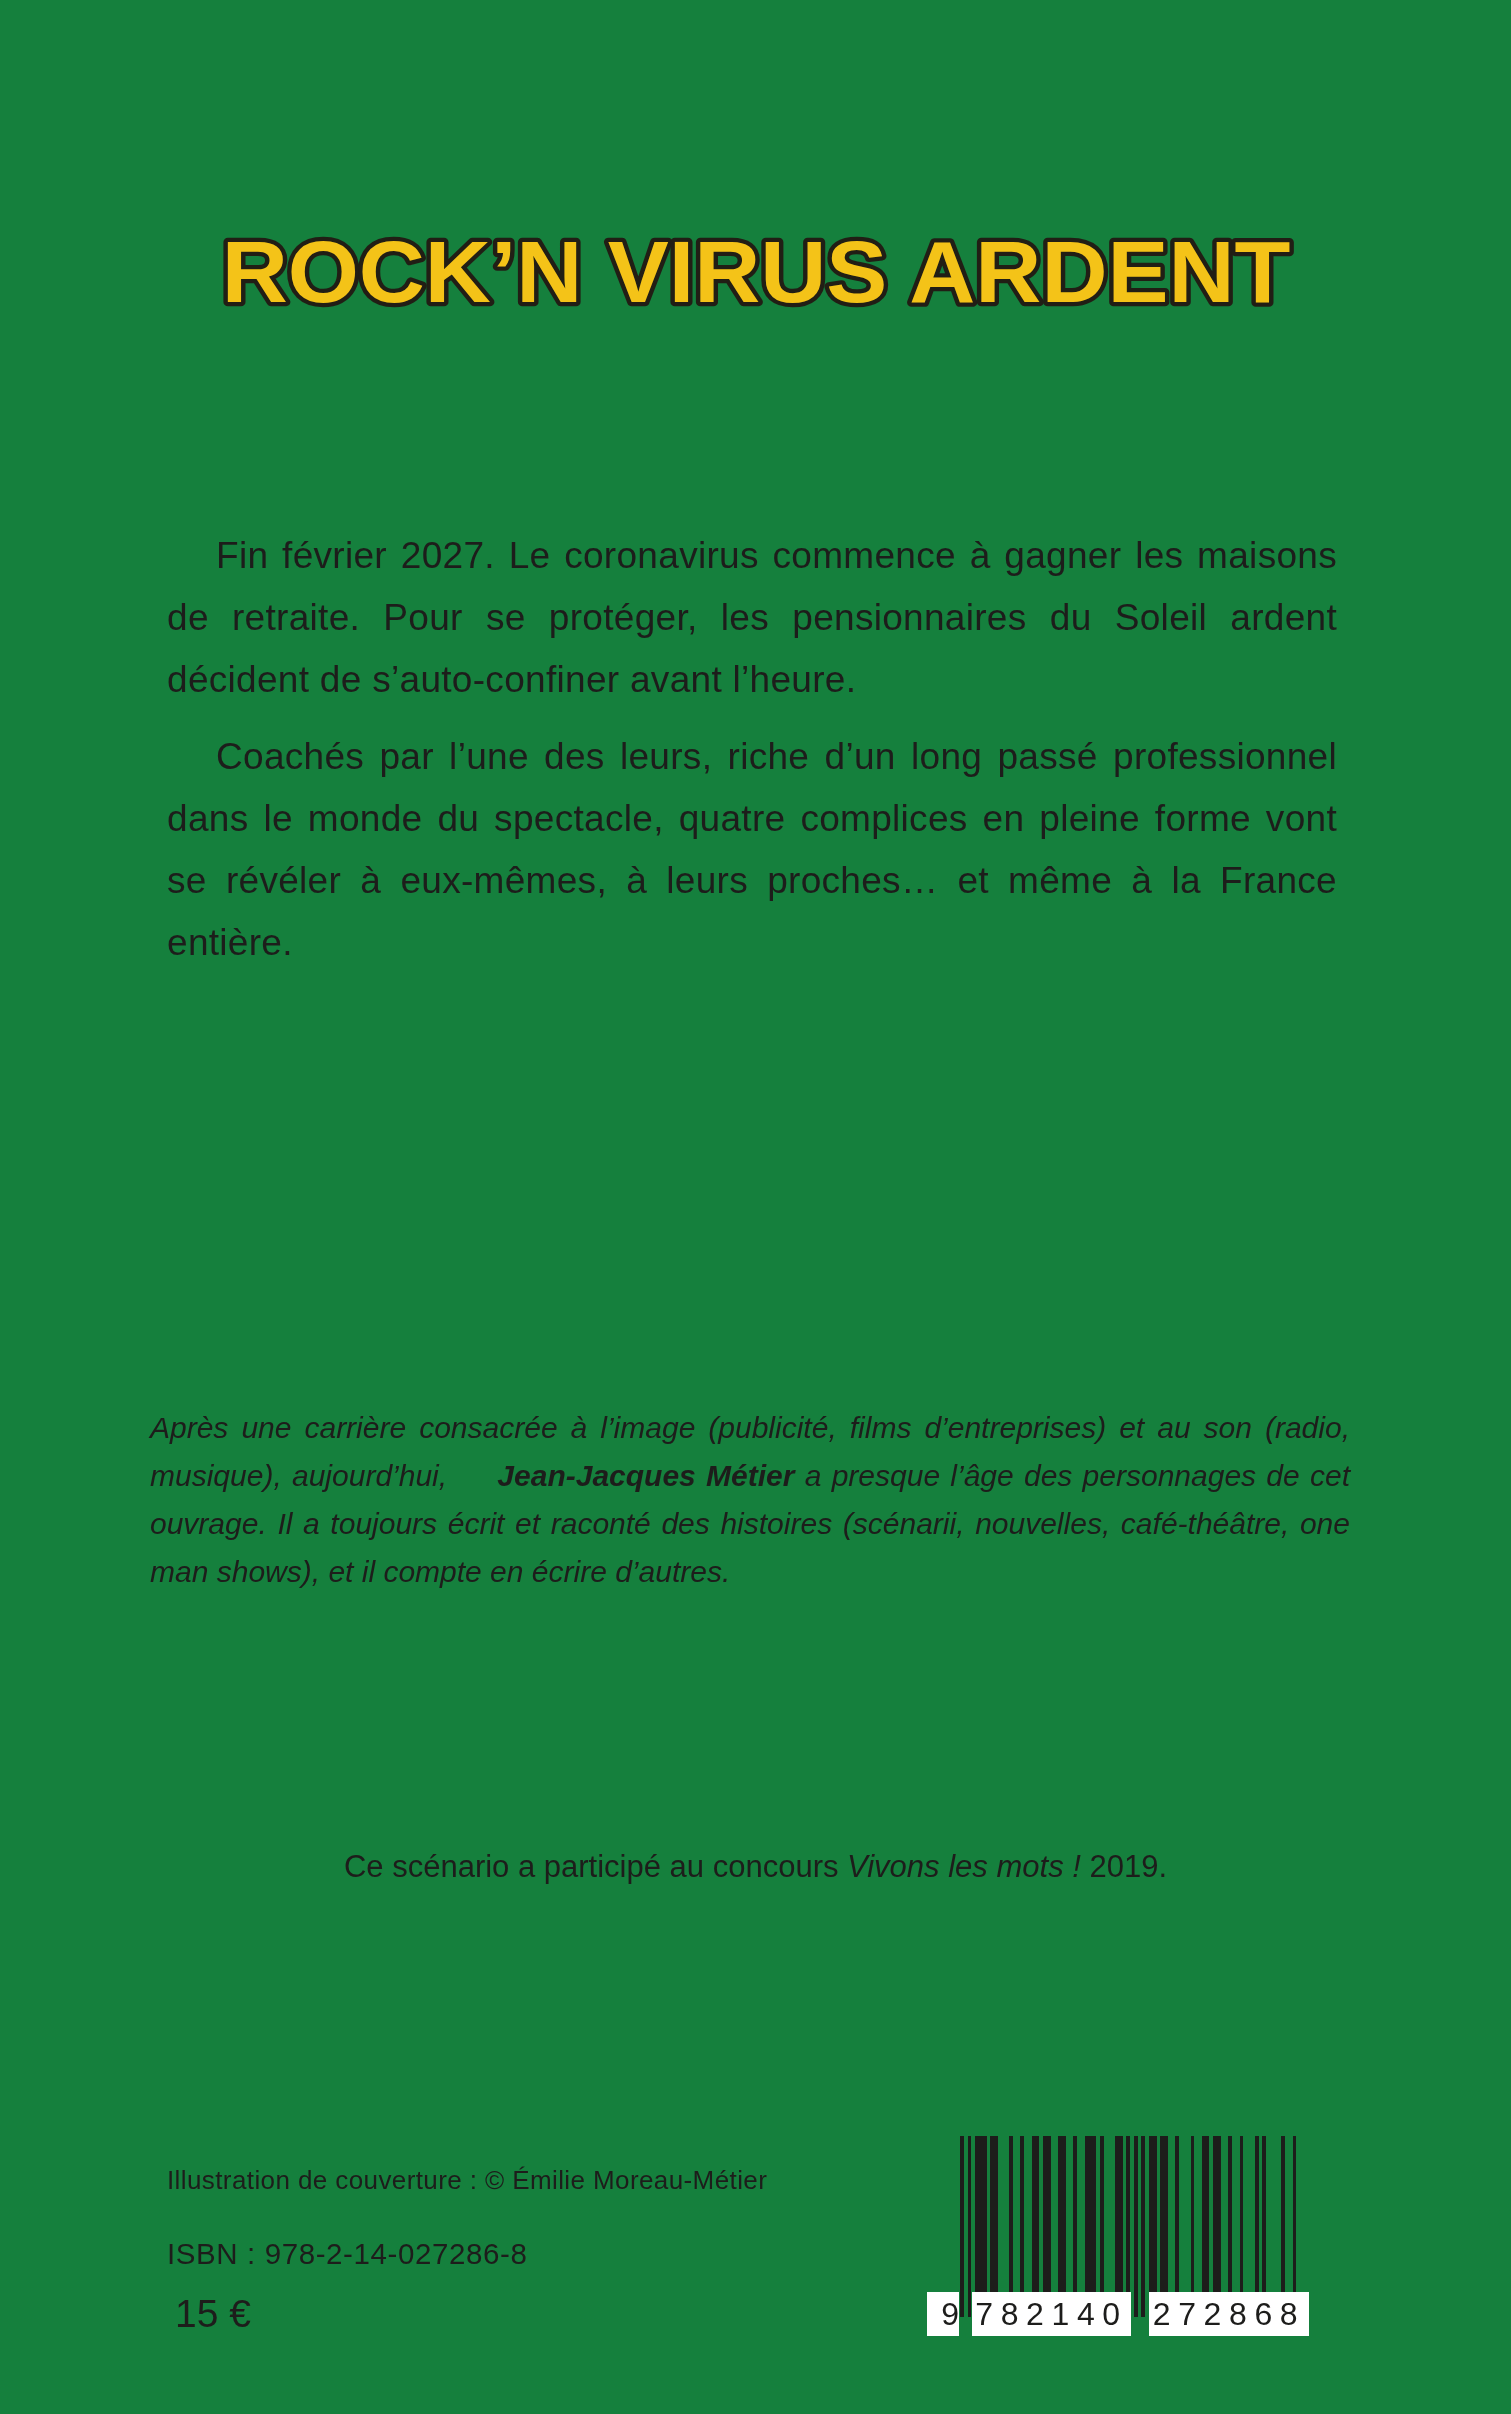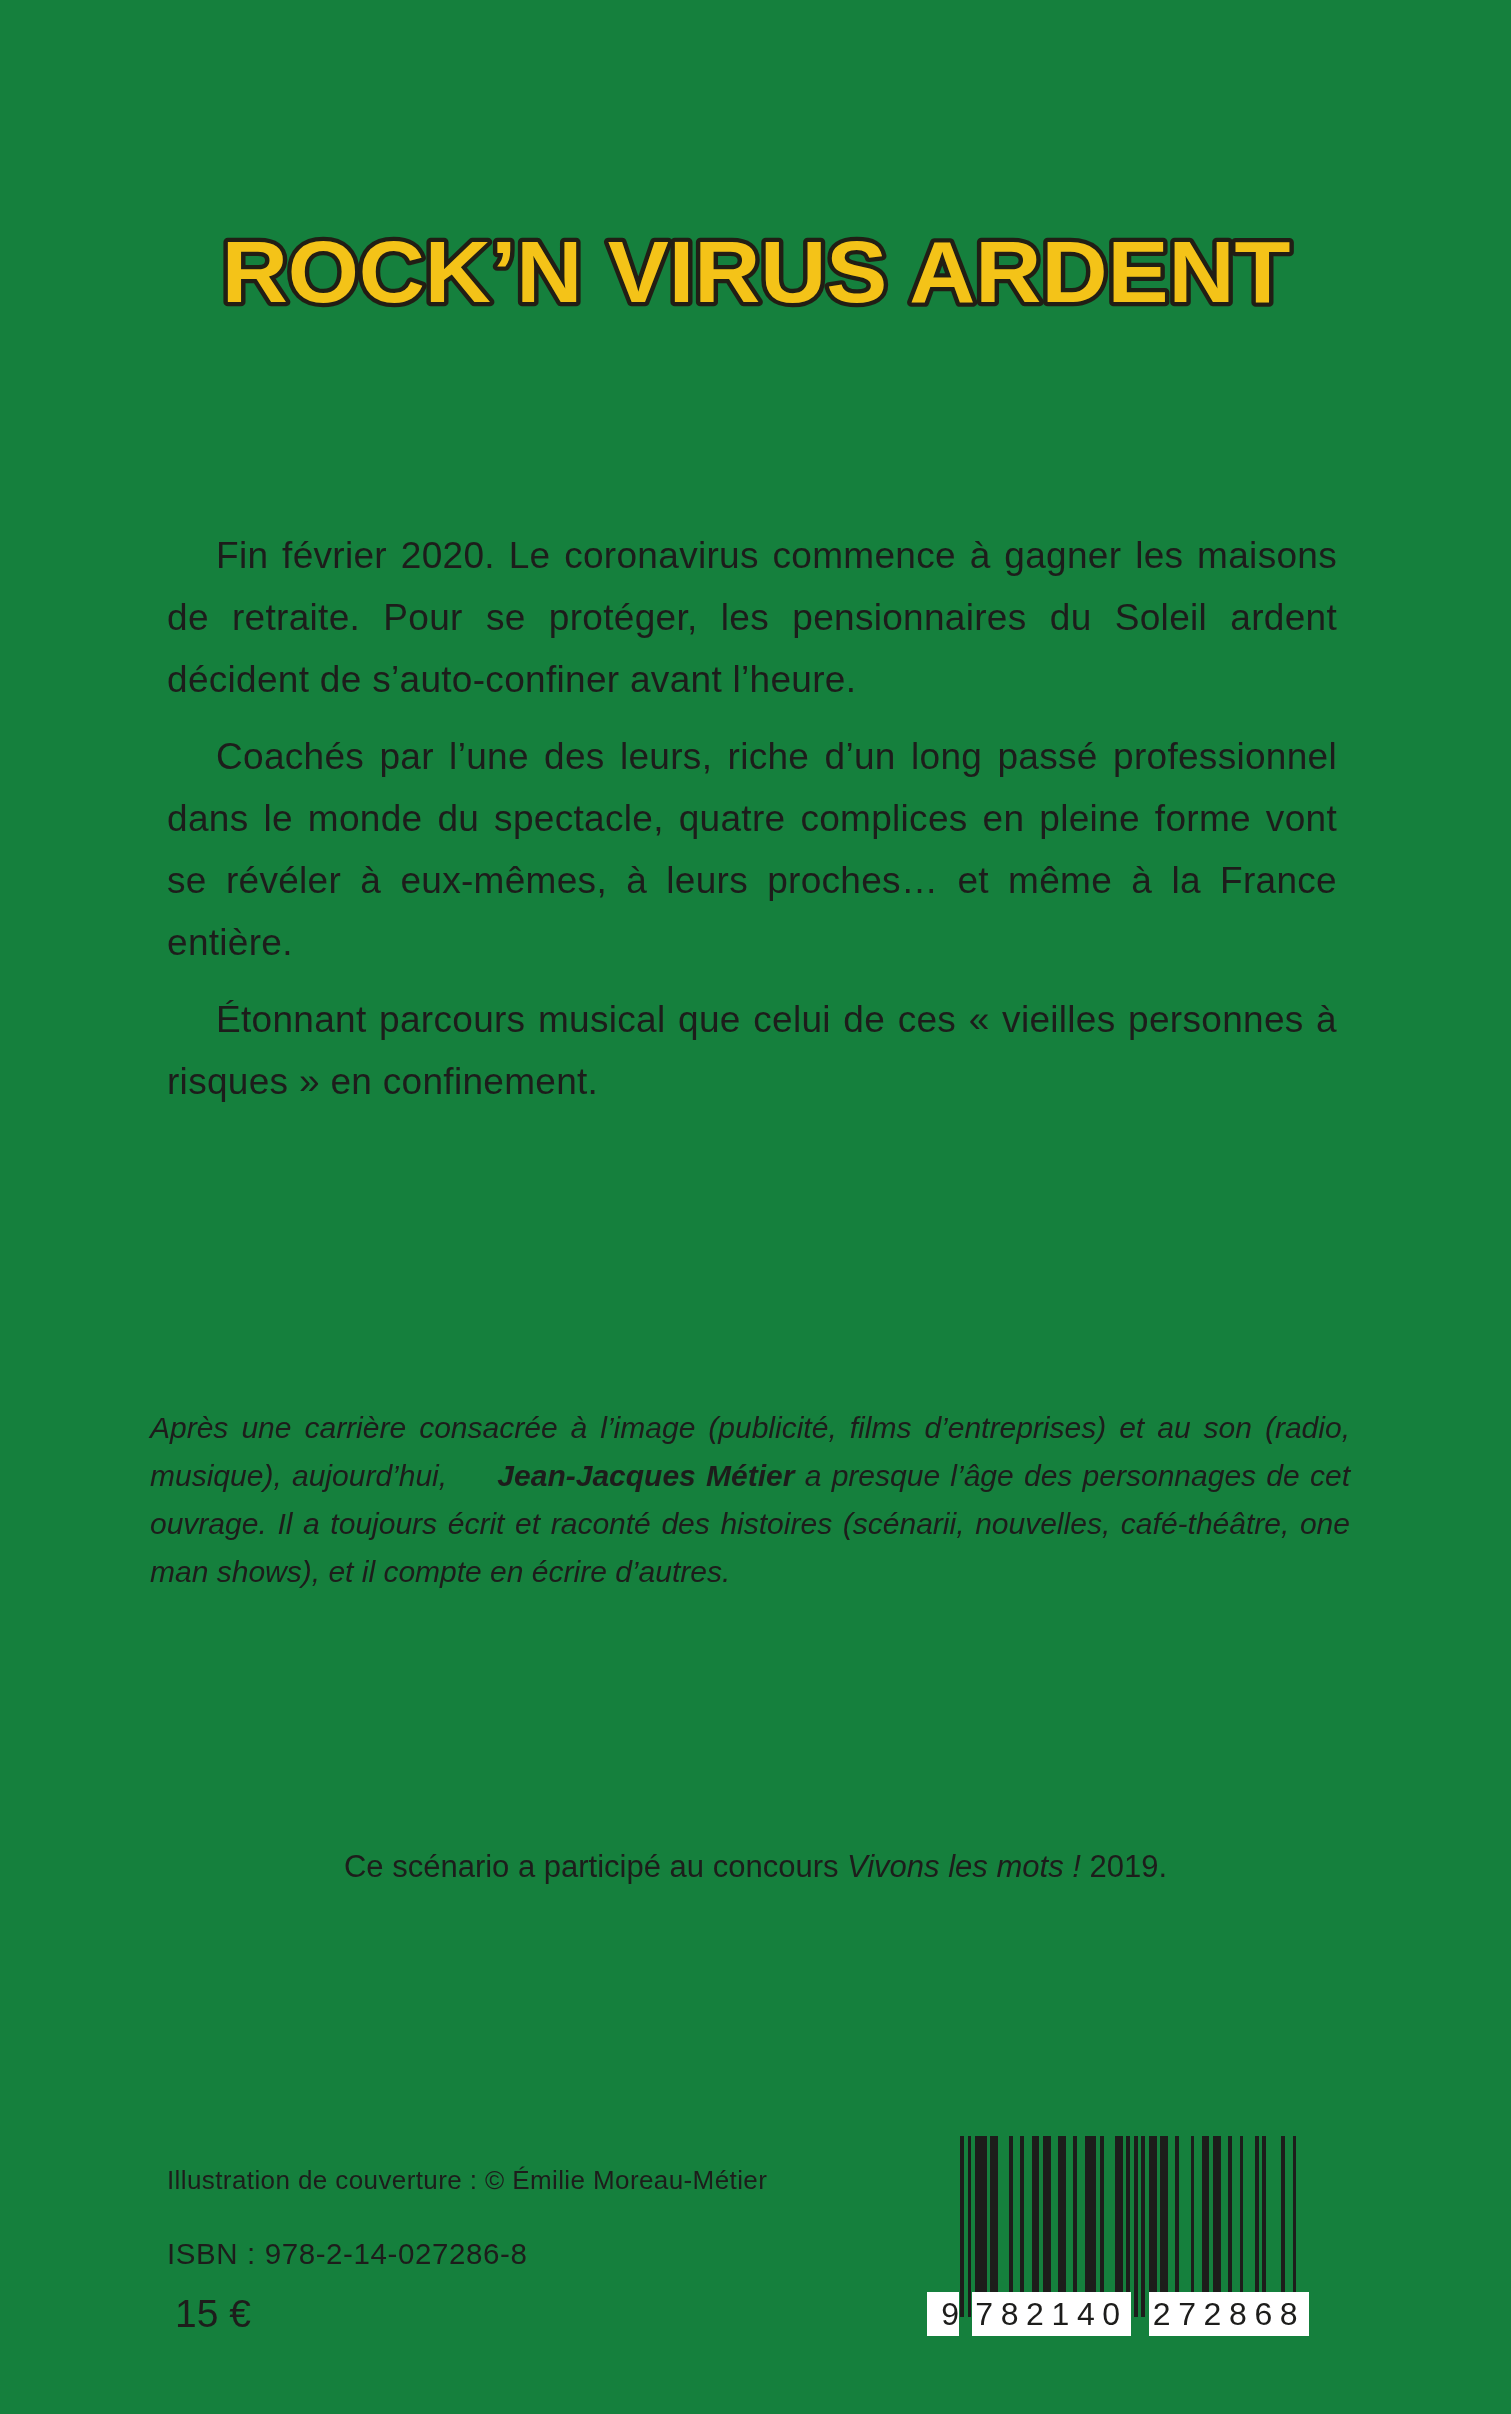--- a/index.html
+++ b/index.html
@@ -137,23 +137,22 @@
 </head>
 <body>
 
 <div class="page">
 
   <svg class="title-wrap" width="1179" height="114" viewBox="0 0 1240 120">
     <text x="620" y="96" text-anchor="middle" font-size="92" font-weight="bold" fill="#F4C318" stroke="#211E15" stroke-width="9" stroke-linejoin="round" paint-order="stroke" textLength="1125" lengthAdjust="spacingAndGlyphs">ROCK’N VIRUS ARDENT</text>
   </svg>
 
   <div class="synopsis">
-    <p>Fin février 2020. Le coronavirus commence à gagner les maisons de retraite. Pour se protéger, les pensionnaires du Soleil ardent décident de s’auto-confiner avant l’heure.</p>
+    <p>Fin février 2027. Le coronavirus commence à gagner les maisons de retraite. Pour se protéger, les pensionnaires du Soleil ardent décident de s’auto-confiner avant l’heure.</p>
     <p>Coachés par l’une des leurs, riche d’un long passé professionnel dans le monde du spectacle, quatre complices en pleine forme vont se révéler à eux-mêmes, à leurs proches… et même à la France entière.</p>
-    <p>Étonnant parcours musical que celui de ces « vieilles personnes à risques » en confinement.</p>
   </div>
 
   <div class="bio">
     <span>Après une carrière consacrée à l’image (publicité, films d’entreprises) et au son (radio, musique), aujourd’hui, </span><span class="author">Jean-Jacques Métier</span><span> a presque l’âge des personnages de cet ouvrage. Il a toujours écrit et raconté des histoires (scénarii, nouvelles, café-théâtre, one man shows), et il compte en écrire d’autres.</span>
   </div>
 
   <div class="contest">
     <span>Ce scénario a participé au concours </span><span class="it">Vivons les mots !</span><span> 2019.</span>
   </div>
 

